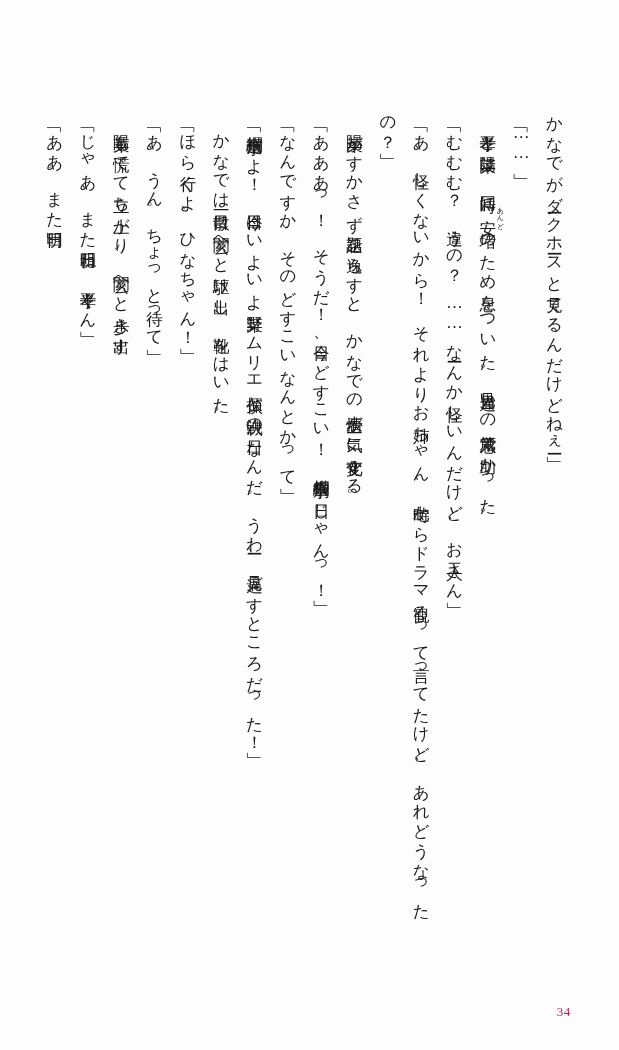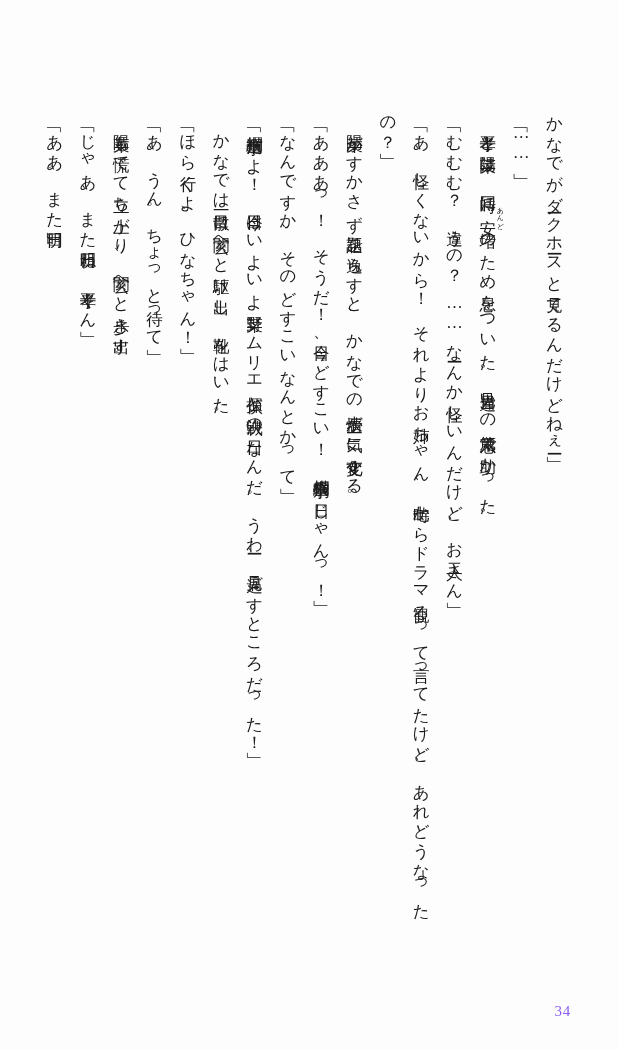--- a/index.html
+++ b/index.html
@@ -45,23 +45,23 @@
   }
   ruby rt {
     font-size: 0.42em;
     letter-spacing: 0;
     line-height: 1;
   }
   .page-number {
     position: absolute;
     bottom: 30px;
     right: 48px;
-    font-size: 15px;
+    font-size: 13px;
     letter-spacing: 0.05em;
-    color: #8b5cf6;
+    color: #be185d;
     font-family: "Liberation Serif", "DejaVu Serif", serif;
   }
 </style>
 </head>
 <body>
 
 <div class="page">
 
   <div class="text-block">
     <span class="para">かなでがダークホースと見てるんだけどねぇー」</span>

